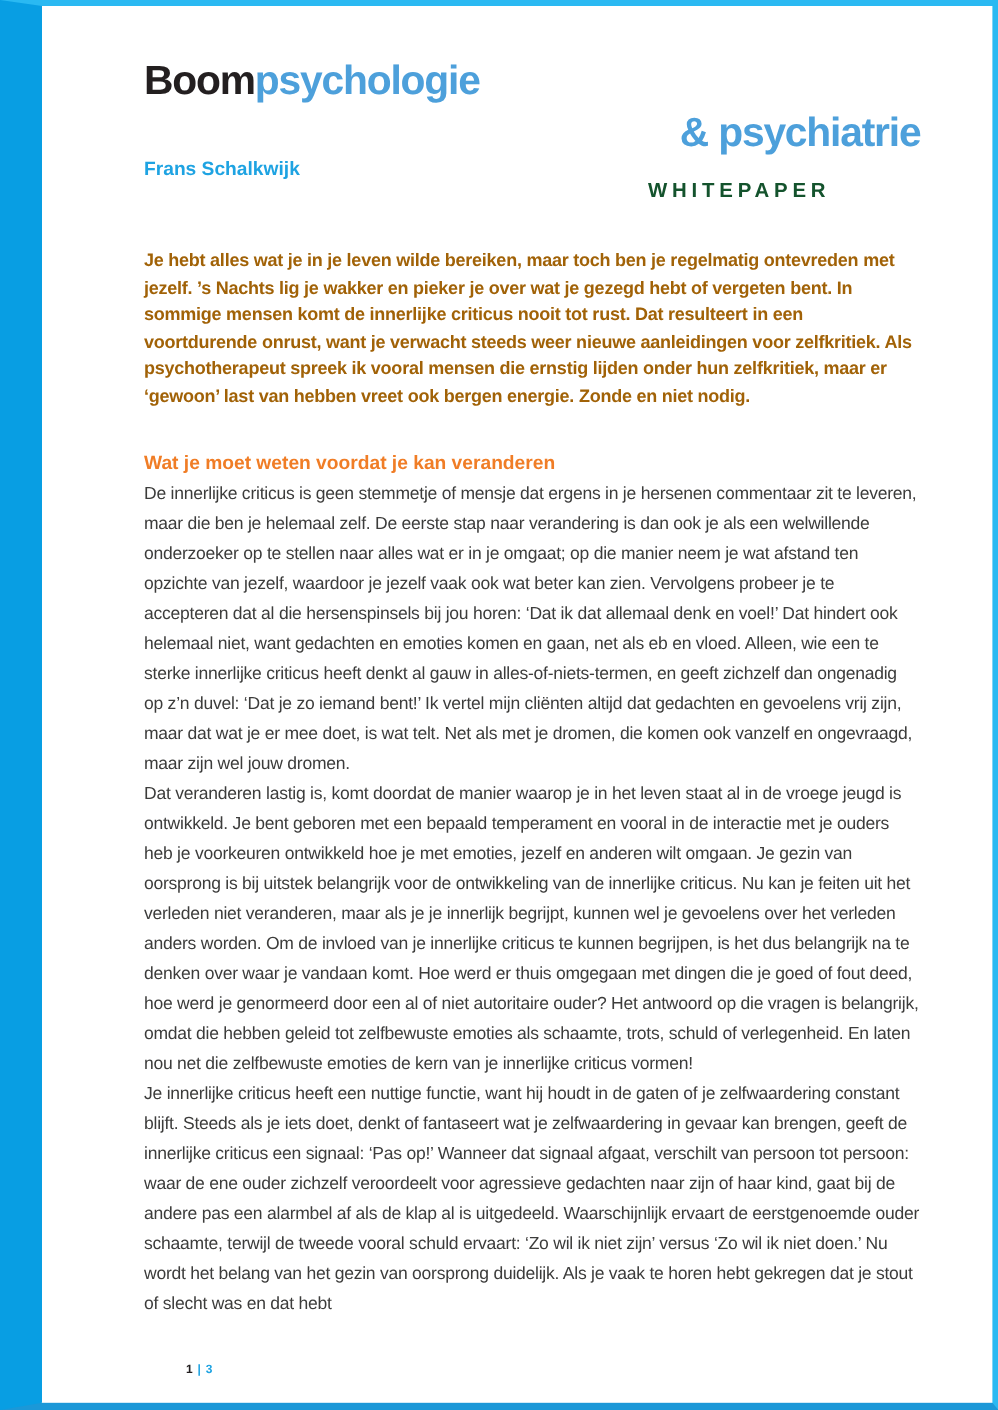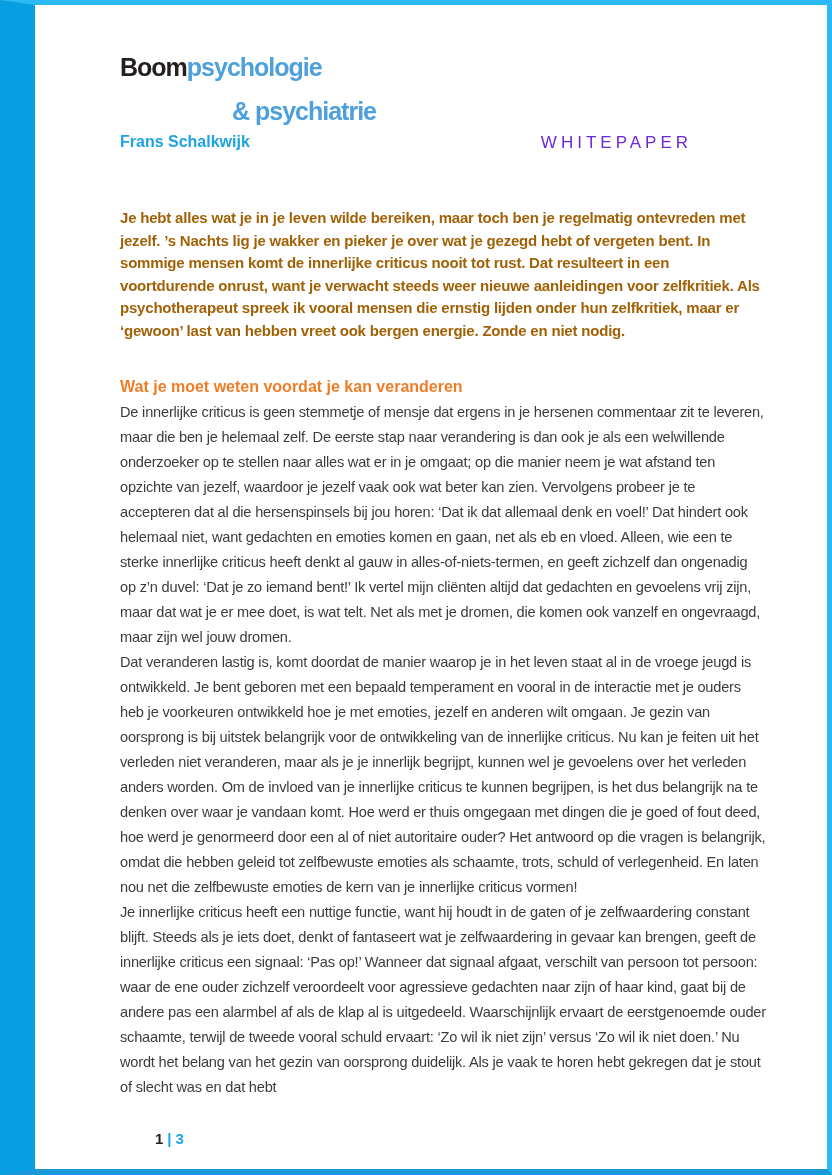--- a/index.html
+++ b/index.html
@@ -22,36 +22,36 @@
   }
   .content {
     position: relative;
     margin-left: 85px;
     margin-right: 60px;
   }
   
   .logo {
     margin-top: 40px;
     font-weight: 700;
-    font-size: 25px;
+    font-size: 34px;
     line-height: 44px;
     letter-spacing: -1px;
   }
   .logo .row1 { white-space: nowrap; }
   .logo .dark { color: #231f20; }
   .logo .blue { color: #4da0db; }
-  .logo .row2 { margin-left: 112px; white-space: nowrap; }
+  .logo .row2 { margin-left: 112px; white-space: nowrap; text-align: right; }
   .whitepaper {
     position: absolute;
-    top: 88px;
+    top: 104px;
     right: 75px;
-    font-weight: 400;
+    font-weight: 700;
     font-size: 17px;
     letter-spacing: 4px;
-    color: #6d28d9;
+    color: #14532d;
   }
   
   .title {
     margin-top: 72px;
     font-weight: 700;
     font-size: 35px;
     line-height: 43px;
     letter-spacing: -0.5px;
     color: #2d2a27;
     max-width: 650px;
@@ -83,21 +83,21 @@
     line-height: 25px;
     letter-spacing: -0.2px;
     color: #3c3c3b;
     max-width: 648px;
   }
   .footer {
     position: absolute;
     left: 120px;
     bottom: 22px;
     font-weight: 700;
-    font-size: 15px;
+    font-size: 10px;
     color: #231f20;
     text-align: right;
   }
   .footer .sep {
     color: #1ea3e2;
     font-weight: 700;
     margin: 0 4px;
   }
   .footer .total { color: #1ea3e2; }
 </style>

